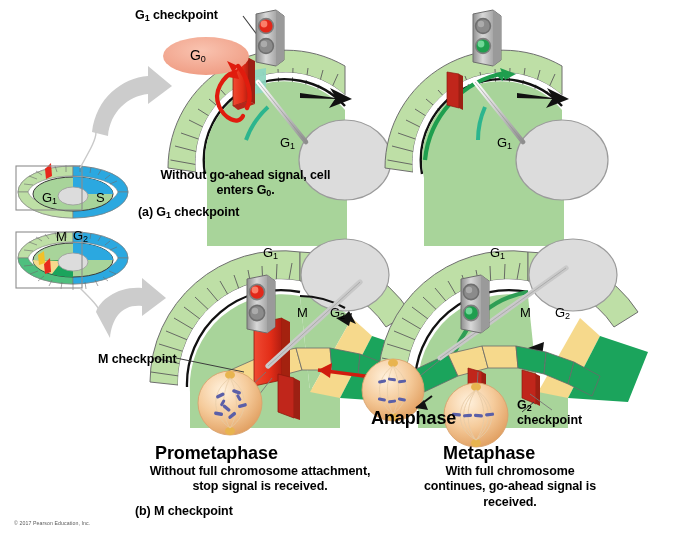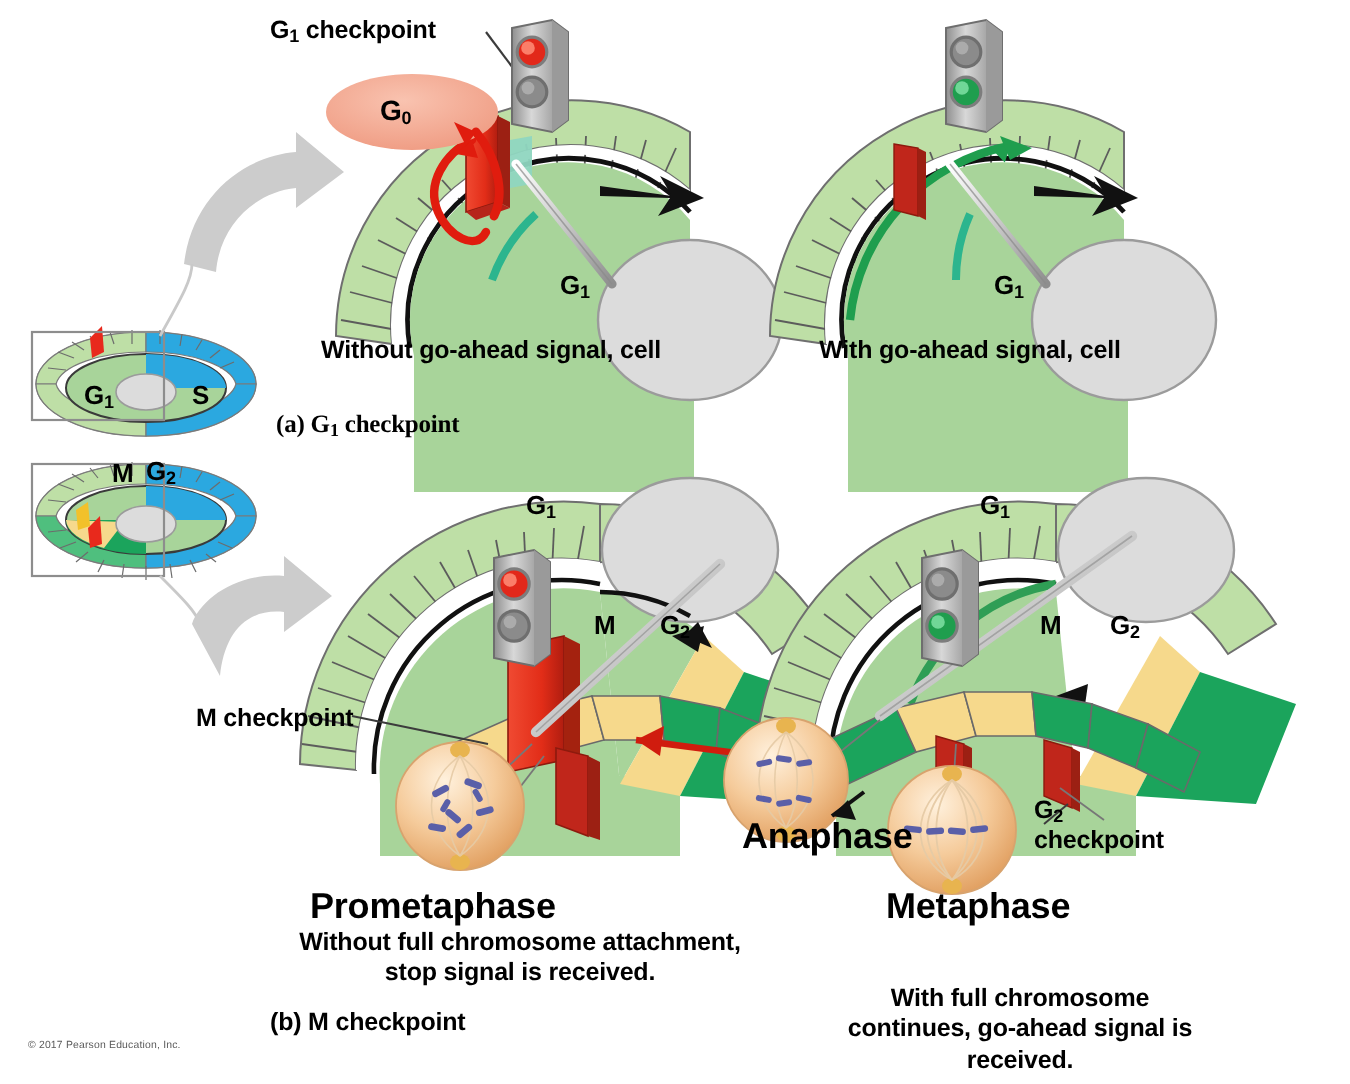--- a/index.html
+++ b/index.html
@@ -9,21 +9,21 @@
     font-family:"Liberation Sans","DejaVu Sans",sans-serif;
     color:#000;
   }
   .fig{position:absolute;left:0;top:0;width:675px;height:542px;padding-left:44px;}
   svg.layer{position:absolute;left:0;top:0;width:675px;height:542px;}
   .txt{position:absolute;font-weight:bold;line-height:1.22;letter-spacing:-0.1px;}
   .cap{font-size:12.5px;text-align:center;}
   .panlabel{font-size:12.5px;}
   .stagelbl{font-size:18px;}
   .ptr{font-size:12.5px;}
-  .phase{font-size:13px;font-weight:bold;}
+  .phase{font-size:13px;font-weight:normal;}
   .sub{font-size:9px;vertical-align:-2px;}
   .copyright{position:absolute;left:14px;top:520px;font-size:5.2px;color:#5a5a5a;font-weight:normal;letter-spacing:0.1px;}
 </style>
 </head>
 <body>
 
 <div class="fig">
 
   <svg class="layer" viewBox="0 0 675 542">
     <defs>
@@ -479,28 +479,28 @@
   <div class="txt phase" style="left:280px;top:135px;">
     <span>G</span><span class="sub">1</span>
   </div>
 
   <div class="txt phase" style="left:497px;top:135px;">
     <span>G</span><span class="sub">1</span>
   </div>
 
   <div class="txt cap" style="left:138px;top:168px;width:215px;">
     <div>Without go-ahead signal, cell</div>
-  </div>
-
-  <div class="txt panlabel" style="left:138px;top:205px;font-family:Liberation Serif, serif;">
+    <div><span>enters G</span><span class="sub">0</span><span>.</span></div>
+  </div>
+
+  <div class="txt panlabel" style="left:138px;top:205px;">
     <span>(a) G</span><span class="sub">1</span><span> checkpoint</span>
   </div>
 
   <div class="txt cap" style="left:375px;top:168px;width:220px;">
-    <div>With go-ahead signal, cell</div>
   </div>
 
   <div class="txt phase" style="left:42px;top:190px;font-size:13px;">
     <span>G</span><span class="sub">1</span>
   </div>
   <div class="txt phase" style="left:96px;top:190px;font-size:13px;">
     <span>S</span>
   </div>
 
   <div class="txt phase" style="left:56px;top:229px;font-size:13px;">
@@ -553,21 +553,21 @@
 
   <div class="txt stagelbl" style="left:443px;top:443px;">
     <span>Metaphase</span>
   </div>
 
   <div class="txt ptr" style="left:517px;top:398px;line-height:1.15;">
     <span>G</span><span class="sub">2</span><br>
     <span>checkpoint</span>
   </div>
 
-  <div class="txt cap" style="left:395px;top:464px;width:230px;margin-top:28px;">
+  <div class="txt cap" style="left:395px;top:464px;width:230px;">
     <div>With full chromosome</div>
     <div>continues, go-ahead signal is</div>
     <div>received.</div>
   </div>
 
   <div class="copyright">© 2017 Pearson Education, Inc.</div>
 
 </div>
 
 </body></html>

